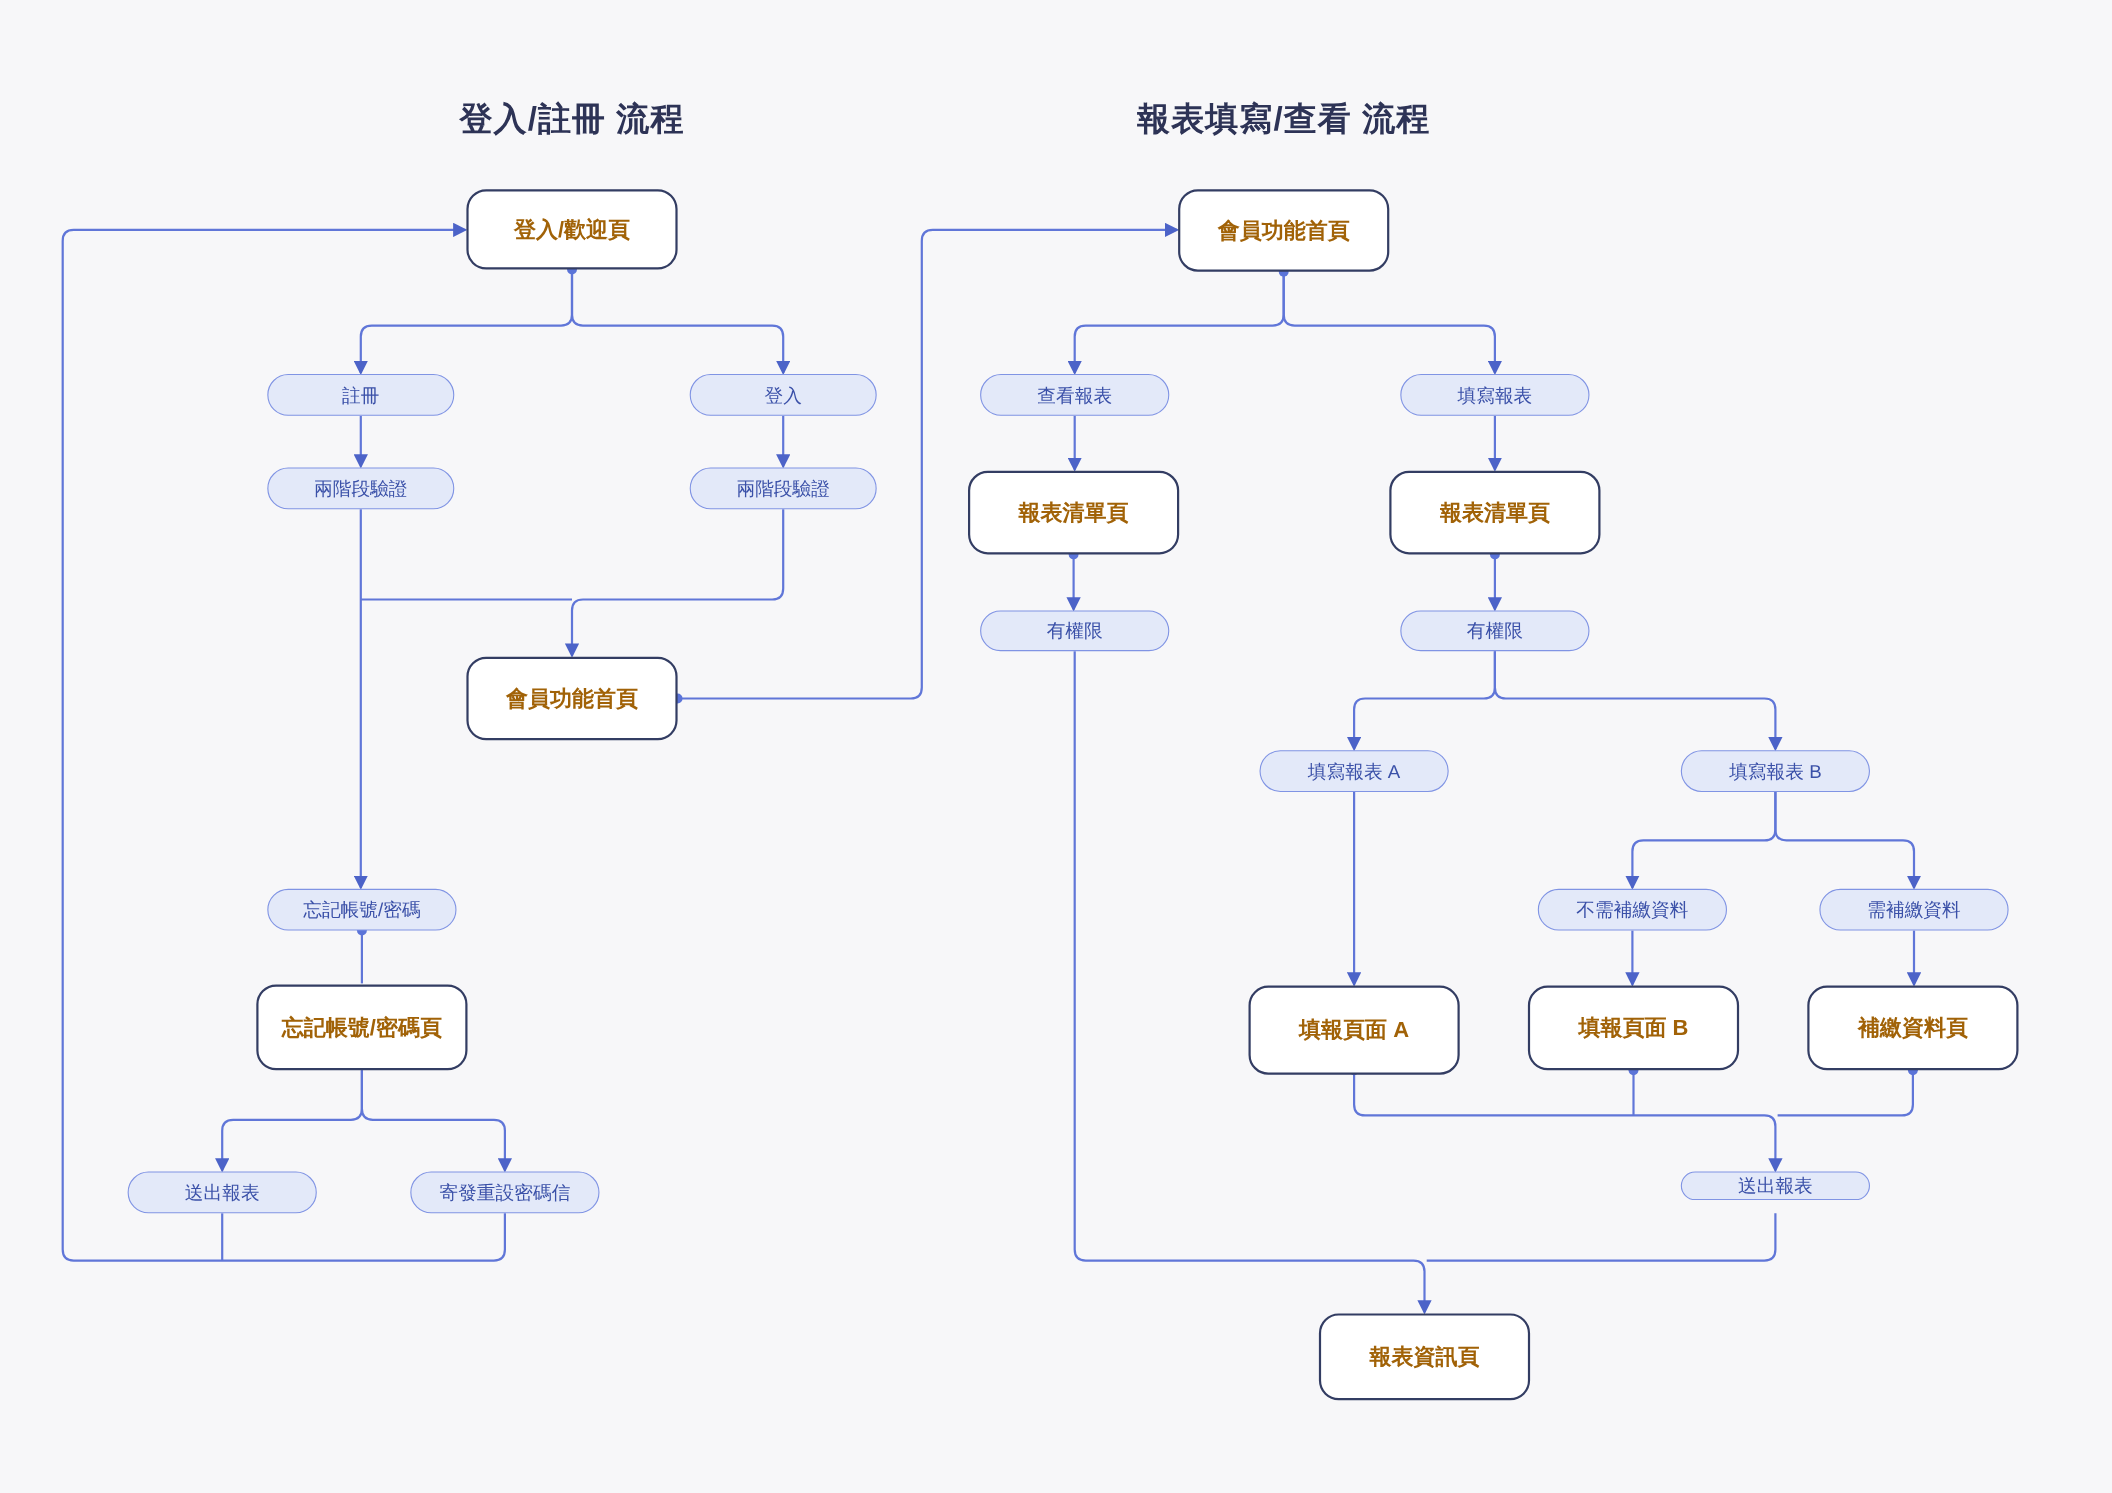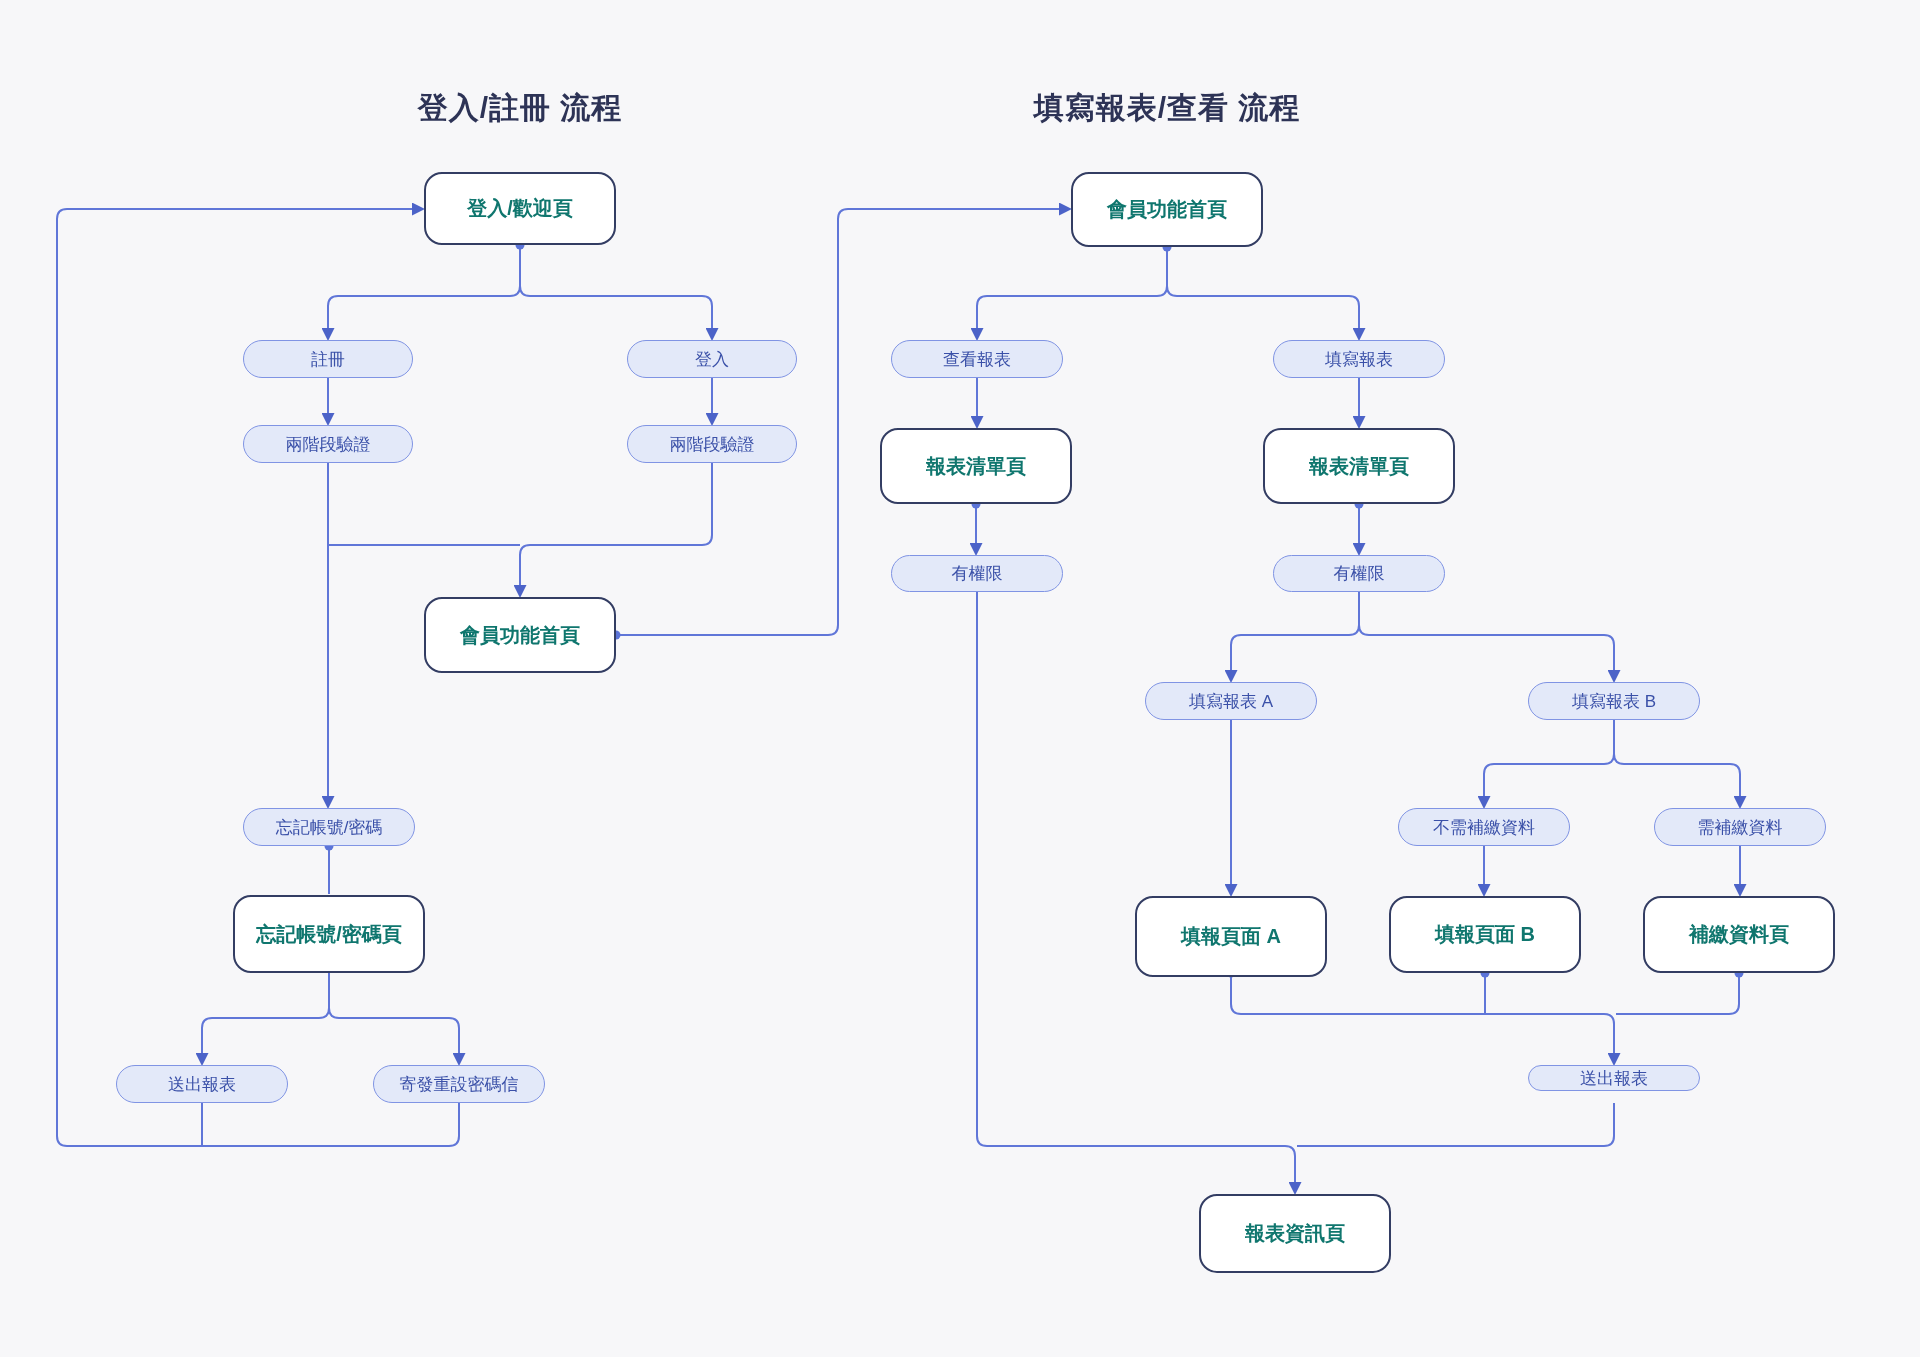--- a/index.html
+++ b/index.html
@@ -18,21 +18,21 @@
   }
   .node{
     position:absolute;box-sizing:border-box;
     display:flex;align-items:center;justify-content:center;
     text-align:center;white-space:nowrap;
   }
   .node.page{
     background:#ffffff;
     border:2px solid #333d63;
     border-radius:18px;
-    color:#0f766e;font-size:20px;font-weight:bold;
+    color:#a16207;font-size:20px;font-weight:bold;
   }
   .node.action{
     background:#e3e9f9;
     border:1.5px solid #8094e4;
     border-radius:19px;
     color:#3a50a8;font-size:17px;font-weight:400;
   }
 </style>
 </head>
 <body>
@@ -113,14 +113,14 @@
       <div class="node action" style="left: 1398px; top: 808px; width: 172px; height: 38px;">不需補繳資料</div>
       <div class="node action" style="left: 1654px; top: 808px; width: 172px; height: 38px;">需補繳資料</div>
       <div class="node page" style="left: 1135px; top: 896px; width: 192px; height: 81px;">填報頁面 A</div>
       <div class="node page" style="left: 1389px; top: 896px; width: 192px; height: 77px;">填報頁面 B</div>
       <div class="node page" style="left: 1643px; top: 896px; width: 192px; height: 77px;">補繳資料頁</div>
       <div class="node action" style="left: 1528px; top: 1065px; width: 172px; height: 26px;">送出報表</div>
       <div class="node page" style="left: 1199px; top: 1194px; width: 192px; height: 79px;">報表資訊頁</div>
     </div>
 
   <div class="chart-title" style="left:520px">登入/註冊 流程</div>
-  <div class="chart-title" style="left:1167px">填寫報表/查看 流程</div>
+  <div class="chart-title" style="left:1167px">報表填寫/查看 流程</div>
 </div>
 
 </body></html>

